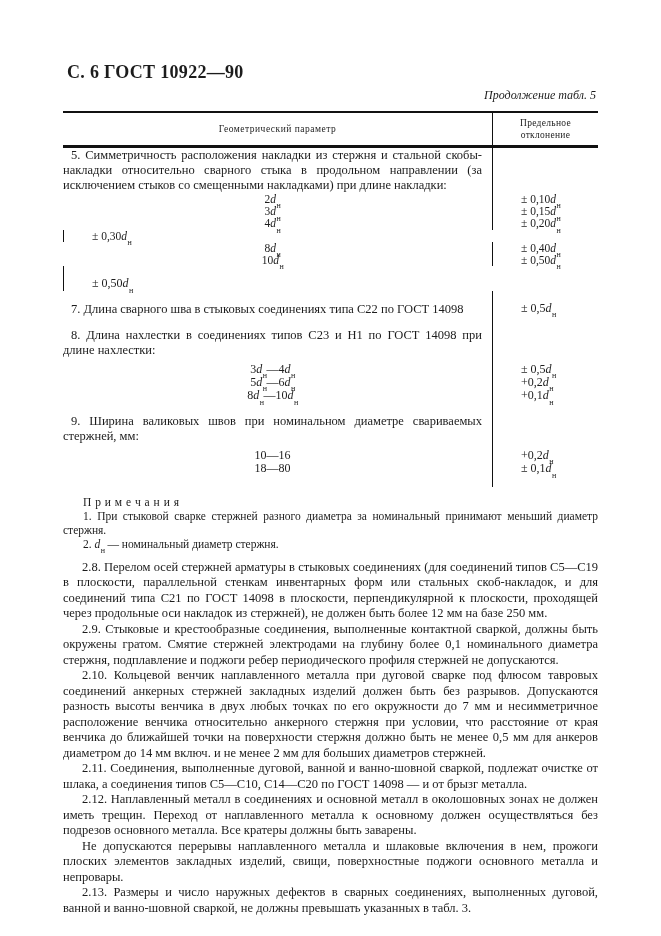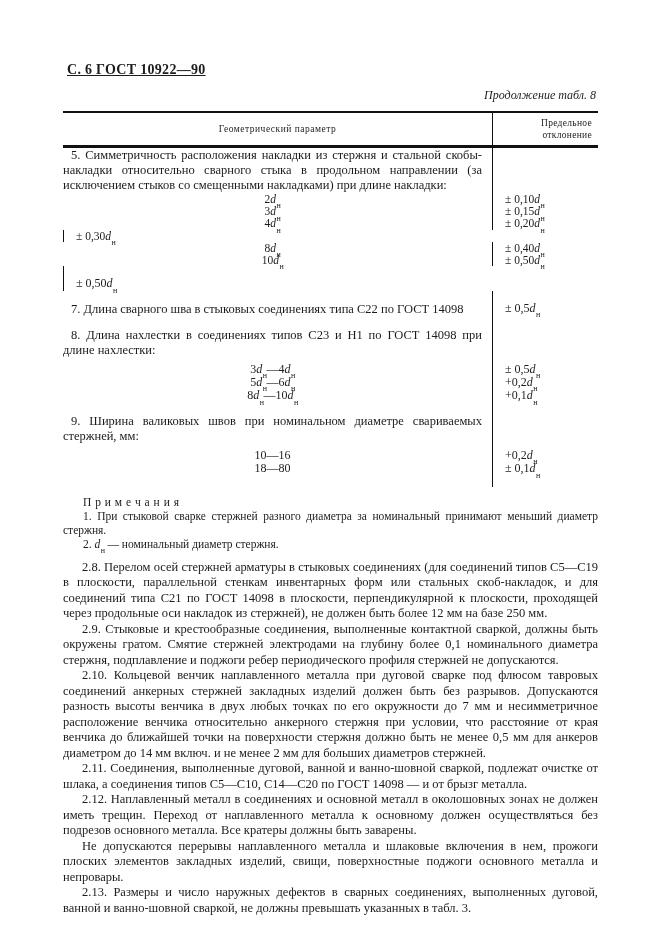--- a/index.html
+++ b/index.html
@@ -6,45 +6,45 @@
   .page{
     position:relative;
     width:661px;height:936px;
     background:#ffffff;
     color:#1c1c1c;
     font-family:"Liberation Serif","DejaVu Serif",serif;
     overflow:hidden;
   }
   .page-title{
     position:absolute;left:67px;top:62px;
-    font-weight:bold;font-size:14px;letter-spacing:0.3px;text-decoration:underline;
+    font-weight:bold;font-size:18px;letter-spacing:0.3px;
   }
   .content{
     position:absolute;left:63px;top:88px;width:535px;
   }
   .continuation{
     text-align:right;font-style:italic;font-size:12px;
     margin:0 2px 8px 0;
   }
   
   .gtable{border-top:2px solid #111;}
   .thead{display:flex;border-bottom:3px solid #111;}
   .thead .h1{
     width:429px;box-sizing:border-box;
     display:flex;align-items:center;justify-content:center;
     font-size:9.5px;letter-spacing:0.5px;padding:6px 4px;
   }
   .thead .h2{
     flex:1;border-left:1px solid #111;
-    display:flex;align-items:center;justify-content:center;text-align:right;
+    display:flex;align-items:center;justify-content:center;text-align:center;
     font-size:9.5px;letter-spacing:0.3px;padding:4px 6px;line-height:12px;
   }
   .tline{display:flex;}
   .tline .c1{width:429px;box-sizing:border-box;padding:0 10px 0 0;}
-  .tline .c2{flex:1;border-left:1px solid #111;box-sizing:border-box;padding-left:12px;}
+  .tline .c2{flex:1;border-left:1px solid #111;box-sizing:border-box;padding-left:28px;}
   .cell-text{
     margin:0;font-size:12.5px;line-height:15px;
     text-align:justify;text-indent:8px;
   }
   .sect > .c1, .sect > .c2{padding-top:11px;}
   .subgap > .c1, .subgap > .c2{padding-top:5px;}
   .lbl{text-align:center;}
   .l12{font-size:11.5px;line-height:12.2px;}
   .l13{font-size:12px;line-height:13.4px;}
   .dev{white-space:nowrap;}
@@ -64,21 +64,21 @@
 </style>
 </head>
 <body>
 
 <div class="page">
 
   <div class="page-title">С. 6 ГОСТ 10922—90</div>
 
   <div class="content">
 
-    <div class="continuation">Продолжение табл. 8</div>
+    <div class="continuation">Продолжение табл. 5</div>
 
     <div class="gtable">
 
       <div class="thead">
         <div class="h1">Геометрический параметр</div>
         <div class="h2">Предельное отклонение</div>
       </div>
 
       <div class="tline">
         <div class="c1">

